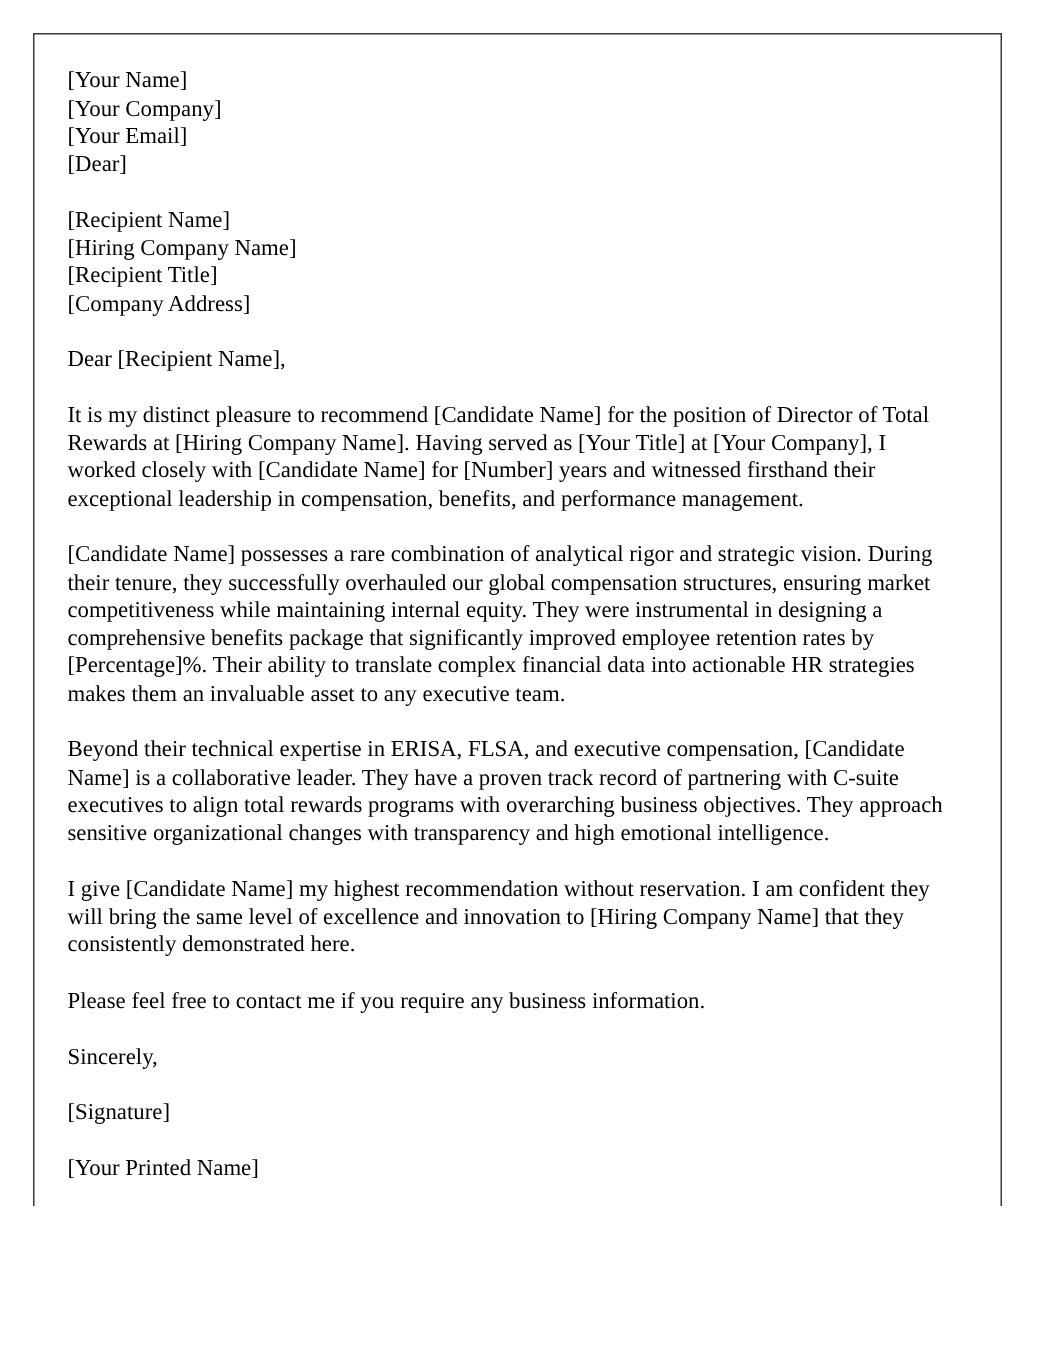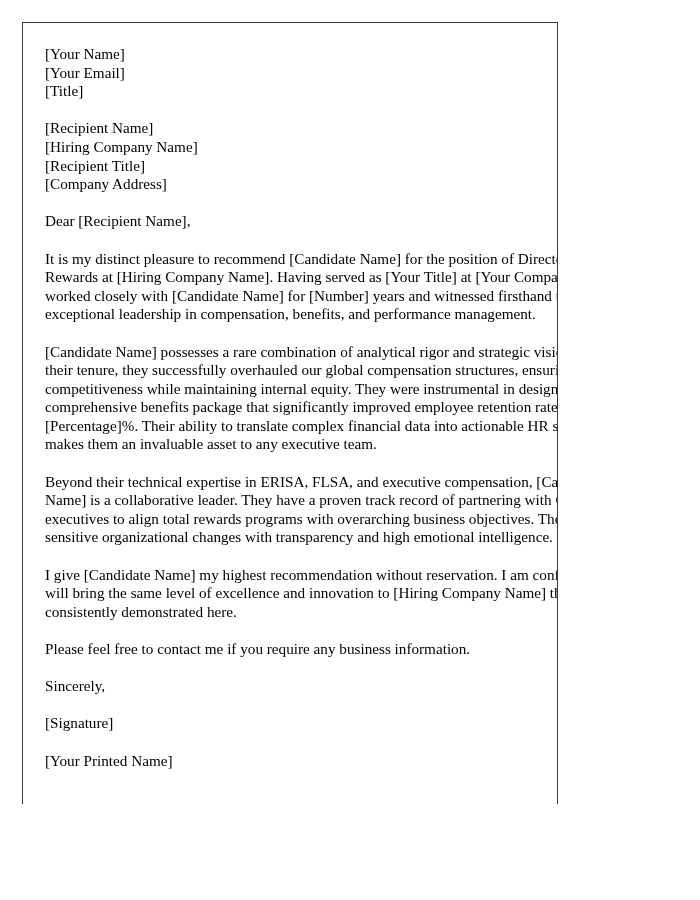--- a/index.html
+++ b/index.html
@@ -15,21 +15,21 @@
     overflow: hidden;
     font-family: "Liberation Serif", "DejaVu Serif", serif;
     color: #000000;
   }
 
   
   #letter-page {
     position: absolute;
     left: 22px;
     top: 22px;
-    width: 536px;
+    width: 646px;
     height: 782px;
     box-sizing: border-box;
     background: #ffffff;
     border-left: 1px solid #3a3a3a;
     border-right: 1px solid #3a3a3a;
     border-top: 1px solid #3a3a3a;
     border-bottom: none;
     overflow: hidden;
   }
 
@@ -74,22 +74,23 @@
   }
 </style>
 </head>
 <body>
 
 <div id="letter-page">
   <div id="letter-body">
 
     <div class="addr-block">
       <span class="addr-line">[Your Name]</span>
+      <span class="addr-line">[Your Company]</span>
       <span class="addr-line">[Your Email]</span>
-      <span class="addr-line">[Title]</span>
+      <span class="addr-line">[Dear]</span>
     </div>
 
     <span class="spacer-line"></span>
 
     <div class="addr-block">
       <span class="addr-line">[Recipient Name]</span>
       <span class="addr-line">[Hiring Company Name]</span>
       <span class="addr-line">[Recipient Title]</span>
       <span class="addr-line">[Company Address]</span>
     </div>

